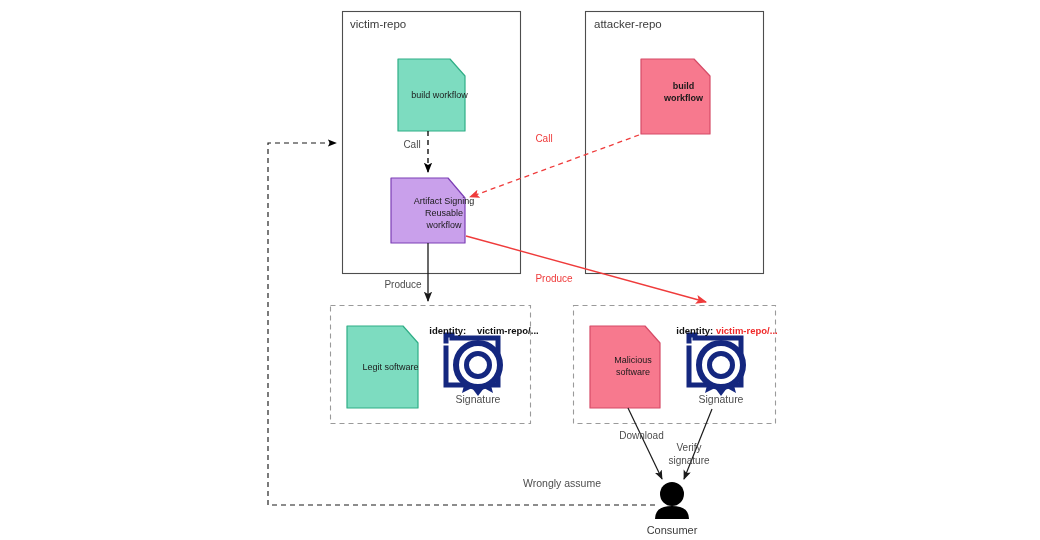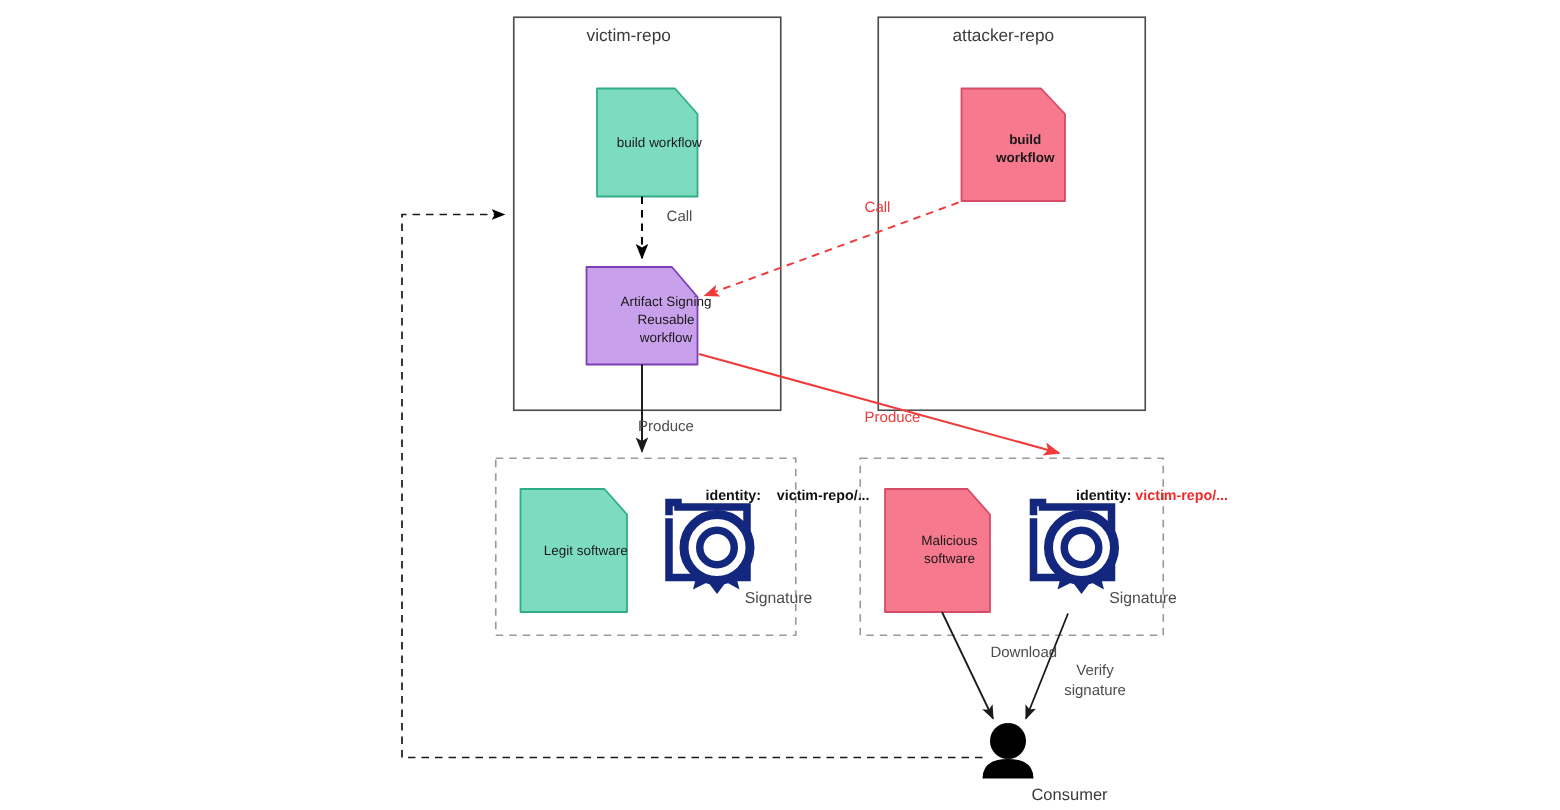--- a/index.html
+++ b/index.html
@@ -20,21 +20,20 @@
     left: 0;
     top: 0;
     width: 1040px;
     height: 540px;
   }
   .lbl {
     position: absolute;
     font-family: "Liberation Sans", sans-serif;
     white-space: nowrap;
     line-height: 1.25;
-    margin-left: 41px;
   }
   .repo-title {
     font-size: 11.5px;
     color: #3b3b3b;
   }
   .node-text {
     position: absolute;
     text-align: center;
     font-size: 9px;
     color: #1a1a1a;
@@ -141,21 +140,21 @@
     <path d="M655,505 L268,505 L268,143 L336,143" fill="none" stroke="#1a1a1a" stroke-width="1.15" stroke-dasharray="5,4" marker-end="url(#arrow-black)"></path>
   </svg>
 
   <div class="lbl repo-title" style="left:350px; top:17px;">victim-repo</div>
   <div class="lbl repo-title" style="left:594px; top:17px;">attacker-repo</div>
 
   <div class="node-text" style="left:398px; top:89px; width:67px;">
     <div>build workflow</div>
   </div>
 
-  <div class="node-text bold" style="left:641px; top:87px; width:69px;">
+  <div class="node-text bold" style="left:641px; top:80px; width:69px;">
     <div>build</div>
     <div>workflow</div>
   </div>
 
   <div class="node-text" style="left:391px; top:195px; width:90px;">
     <div>Artifact Signing</div>
     <div>Reusable</div>
     <div>workflow</div>
   </div>
 
@@ -190,17 +189,18 @@
   <div class="lbl edge-label red" style="left:528px; top:273px; width:52px;">Produce</div>
 
   <div class="lbl edge-label" style="left:609px; top:430px; width:65px;">Download</div>
 
   <div class="lbl edge-label" style="left:659px; top:442px; width:60px;">
     <div>Verify</div>
     <div>signature</div>
   </div>
 
   <div class="lbl caption" style="left:472px; top:477px; width:180px;">
+    <div>Wrongly assume</div>
   </div>
 
   <div class="lbl consumer-caption" style="left:632px; top:524px; width:80px;">Consumer</div>
 
 </div>
 
 </body></html>

